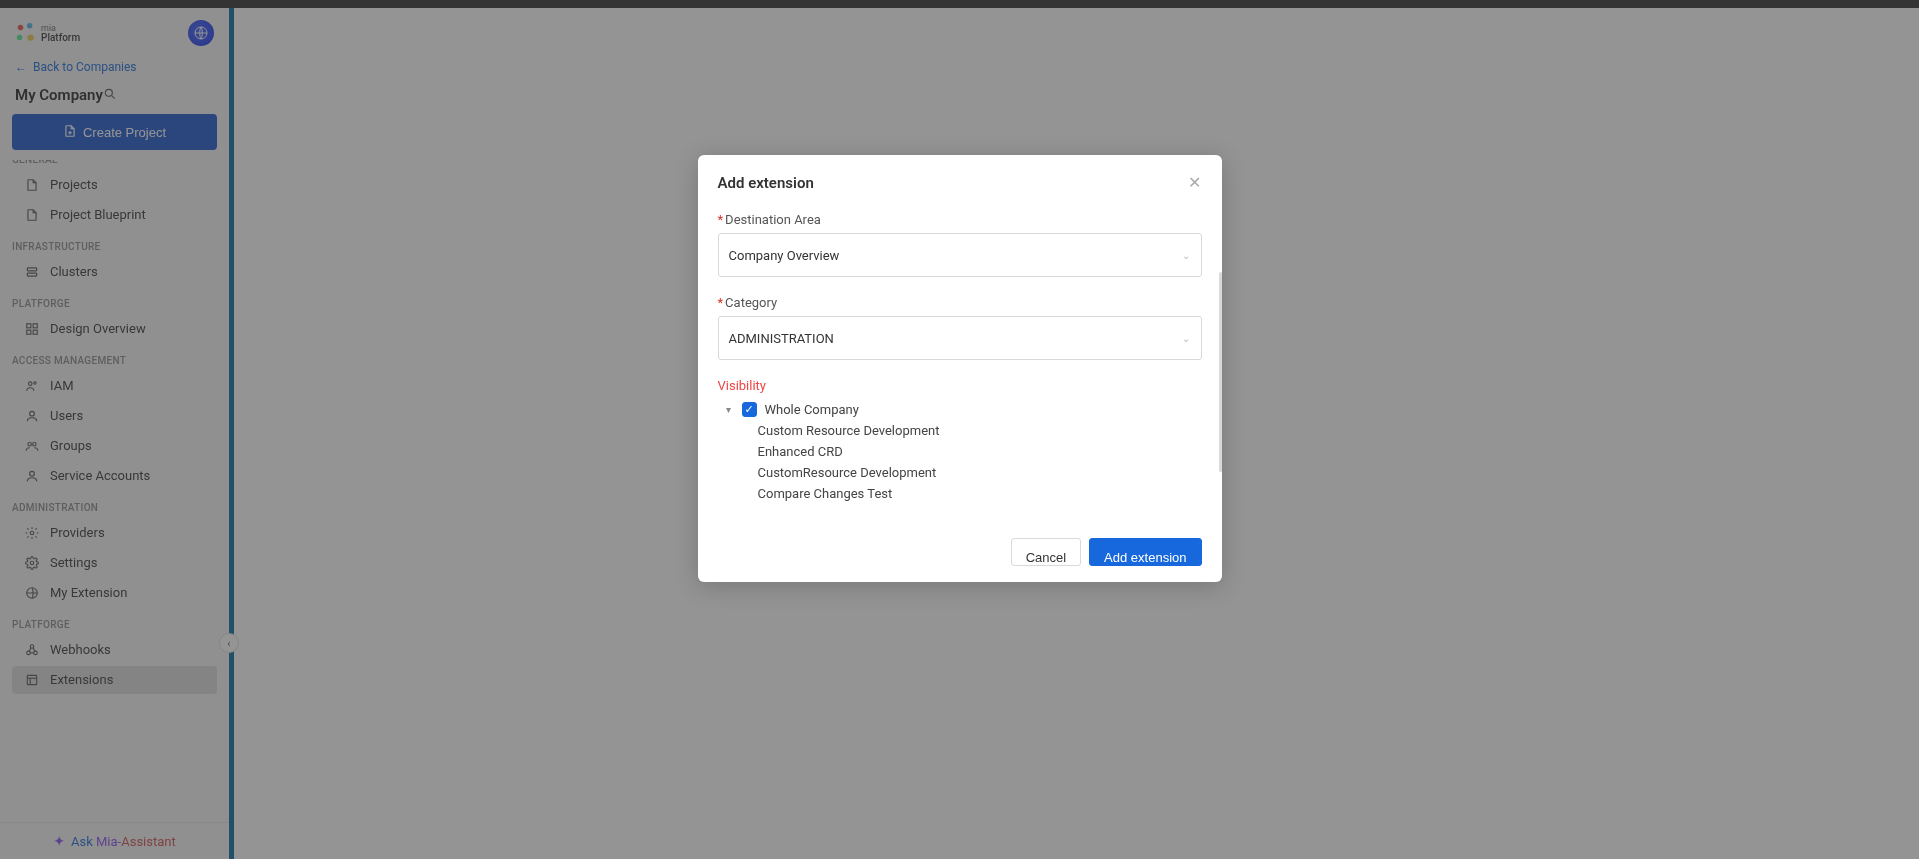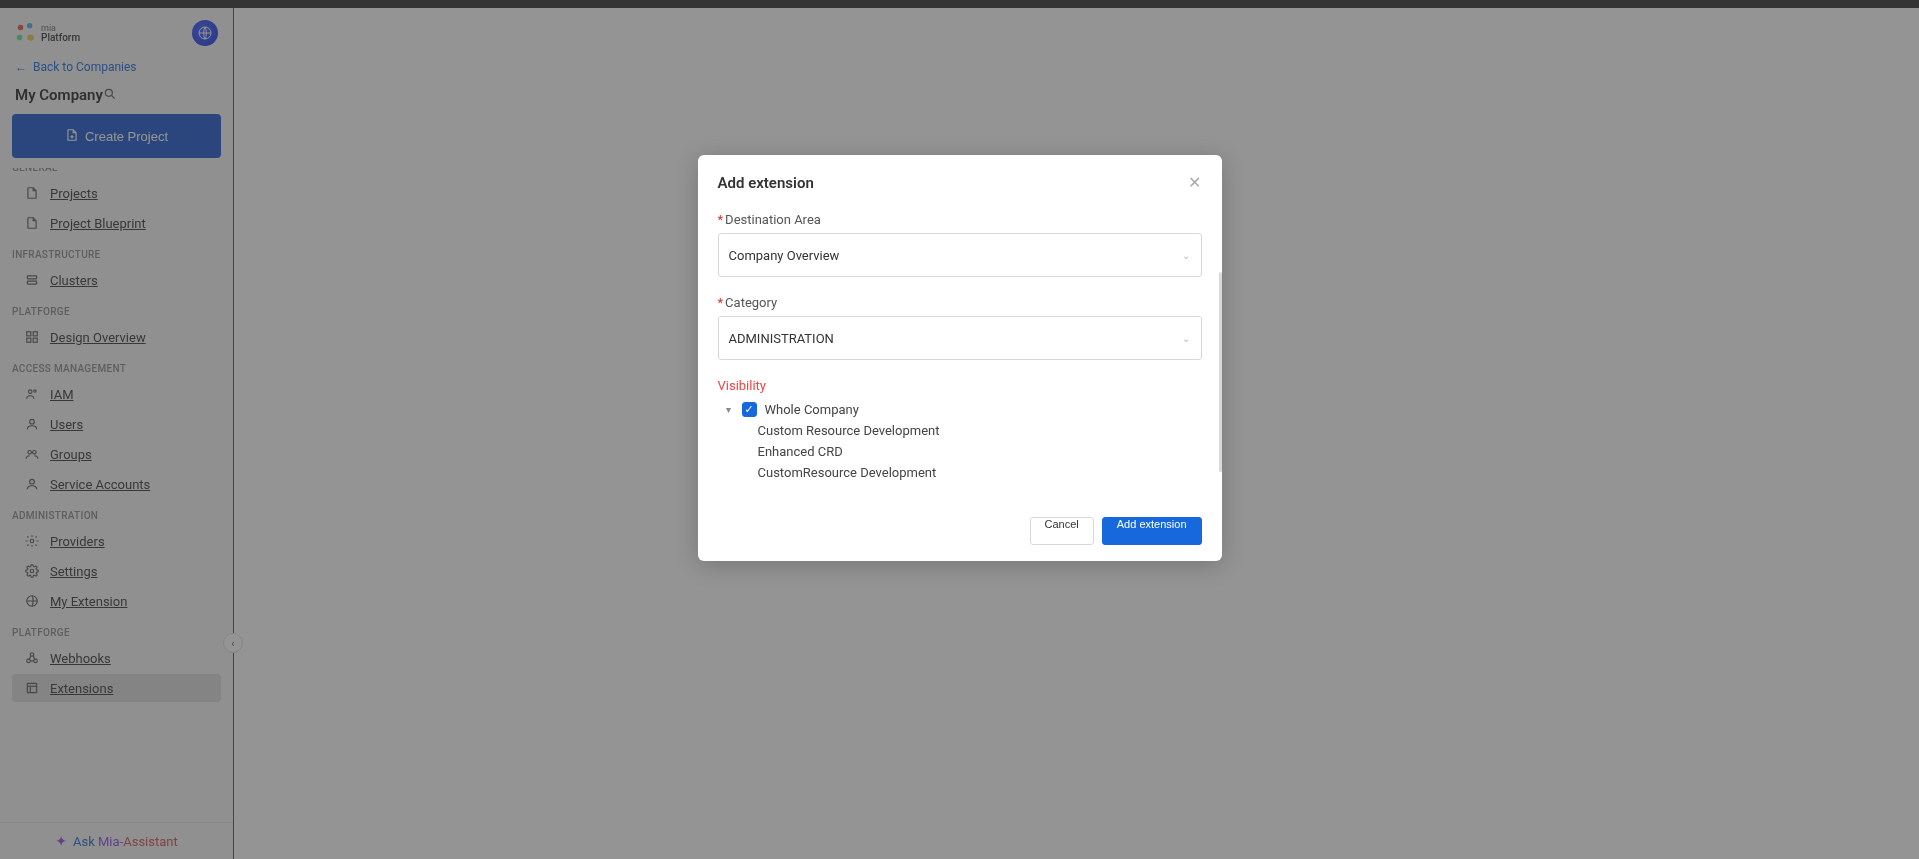--- a/index.html
+++ b/index.html
@@ -20,21 +20,21 @@
 
 .app-container {
   display: flex;
   height: calc(100% - 8px);
   position: relative;
 }
 
 .sidebar {
   width: 234px;
   background: #f5f5f5;
-  border-right: 1px solid #0369a1;
+  border-right: 5px solid #0369a1;
   display: flex;
   flex-direction: column;
   position: relative;
 }
 
 .sidebar-header {
   display: flex;
   align-items: center;
   justify-content: space-between;
   padding: 12px 15px 8px 15px;
@@ -87,21 +87,21 @@
 }
 .company-row h2 { font-size: 15px; font-weight: 600; color: #222; }
 .company-row .search-ic { color: #555; font-size: 14px; cursor: pointer; }
 
 .create-btn {
   margin: 0 12px 10px 12px;
   background: #1653cc;
   color: #fff;
   border: none;
   border-radius: 4px;
-  height: 44px;
+  height: 36px;
   font-size: 13px;
   display: flex;
   align-items: center;
   justify-content: center;
   gap: 6px;
   cursor: pointer;
 }
 
 .nav { flex: 1; overflow-y: auto; }
 
@@ -109,29 +109,28 @@
   font-size: 10px;
   font-weight: 500;
   color: #888;
   padding: 10px 12px 4px 12px;
   letter-spacing: 0.3px;
 }
 .section-label.first { padding-top: 0; margin-top: -6px; }
 
 .nav-item {
   display: flex;
-  align-items: flex-end;
+  align-items: flex-start;
   gap: 10px;
   padding: 6px 12px;
   margin: 2px 12px;
   font-size: 13px;
   color: #333;
   cursor: pointer;
   border-radius: 4px;
-  text-decoration: underline;
 }
 .nav-item.active { background: #dcdcdc; }
 .nav-item .ic {
   width: 16px;
   height: 16px;
   display: flex;
   align-items: center;
   justify-content: center;
   color: #555;
   font-size: 14px;
@@ -250,24 +249,24 @@
 .modal-footer {
   display: flex;
   justify-content: flex-end;
   gap: 8px;
   padding: 16px 20px 16px 20px;
 }
 .btn {
   height: 28px;
   padding: 0 14px;
   border-radius: 3px;
-  font-size: 11px;
-  cursor: pointer;
-  display: flex;
-  align-items: flex-start;
+  font-size: 13px;
+  cursor: pointer;
+  display: flex;
+  align-items: flex-end;
 }
 .btn-default { background: #fff; border: 1px solid #d9d9d9; color: #333; }
 .btn-primary { background: #1668dc; border: 1px solid #1668dc; color: #fff; }
 
 </style>
 </head>
 <body>
 
 <div class="top-bar"></div>
 
@@ -515,20 +514,21 @@
       <div class="tree">
         <div class="tree-row">
           <span class="tree-toggle">▾</span>
           <span class="tree-chk">✓</span>
           <span>Whole Company</span>
         </div>
         <div class="tree-children">
           <div class="tree-child"><span>Custom Resource Development</span></div>
           <div class="tree-child"><span>Enhanced CRD</span></div>
           <div class="tree-child"><span>CustomResource Development</span></div>
+          <div class="tree-child"><span>Compare Changes Test</span></div>
         </div>
       </div>
     </div>
 
     <div class="modal-body-scrollbar"></div>
   </div>
 
   <div class="modal-footer">
     <button class="btn btn-default">
       <span>Cancel</span>

